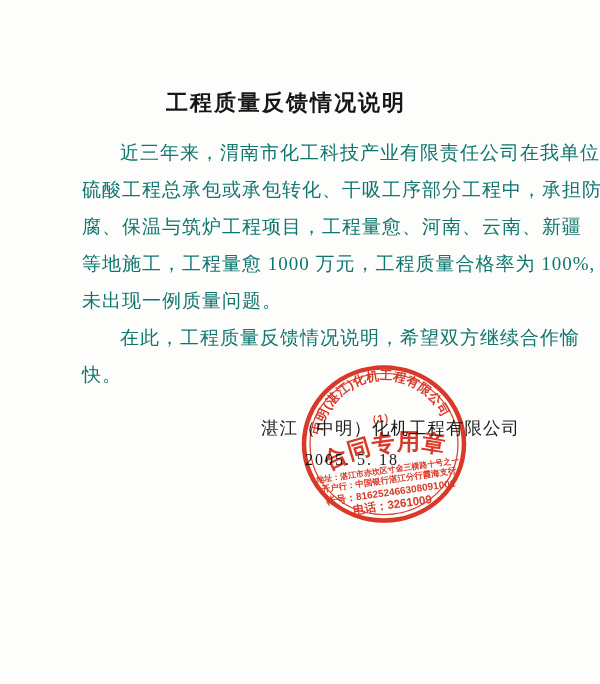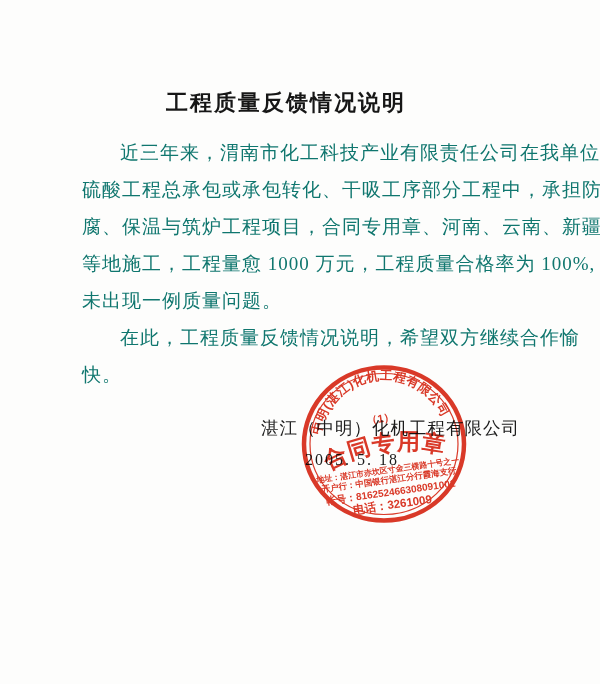--- a/index.html
+++ b/index.html
@@ -47,21 +47,21 @@
 </head>
 <body>
 
 <div class="page">
 
   <h1 class="title">工程质量反馈情况说明</h1>
 
   <div class="body-block">
     <div class="body-line indent">近三年来，渭南市化工科技产业有限责任公司在我单位</div>
     <div class="body-line">硫酸工程总承包或承包转化、干吸工序部分工程中，承担防</div>
-    <div class="body-line">腐、保温与筑炉工程项目，合同专用章、河南、云南、新疆</div>
+    <div class="body-line">腐、保温与筑炉工程项目，工程量愈、河南、云南、新疆</div>
     <div class="body-line">等地施工，工程量愈 1000 万元，工程质量合格率为 100%,</div>
     <div class="body-line">未出现一例质量问题。</div>
     <div class="body-line indent">在此，工程质量反馈情况说明，希望双方继续合作愉</div>
     <div class="body-line">快。</div>
   </div>
 
   <svg class="seal" viewBox="0 0 170 162" xmlns="http://www.w3.org/2000/svg" aria-hidden="true">
     <defs>
       <path id="ringTextPath" d="M 22 92 A 64 64 0 1 1 148 92" fill="none"></path>
       <path id="sealTitlePath" d="M 27 99 A 160 160 0 0 1 143 99" fill="none"></path>

